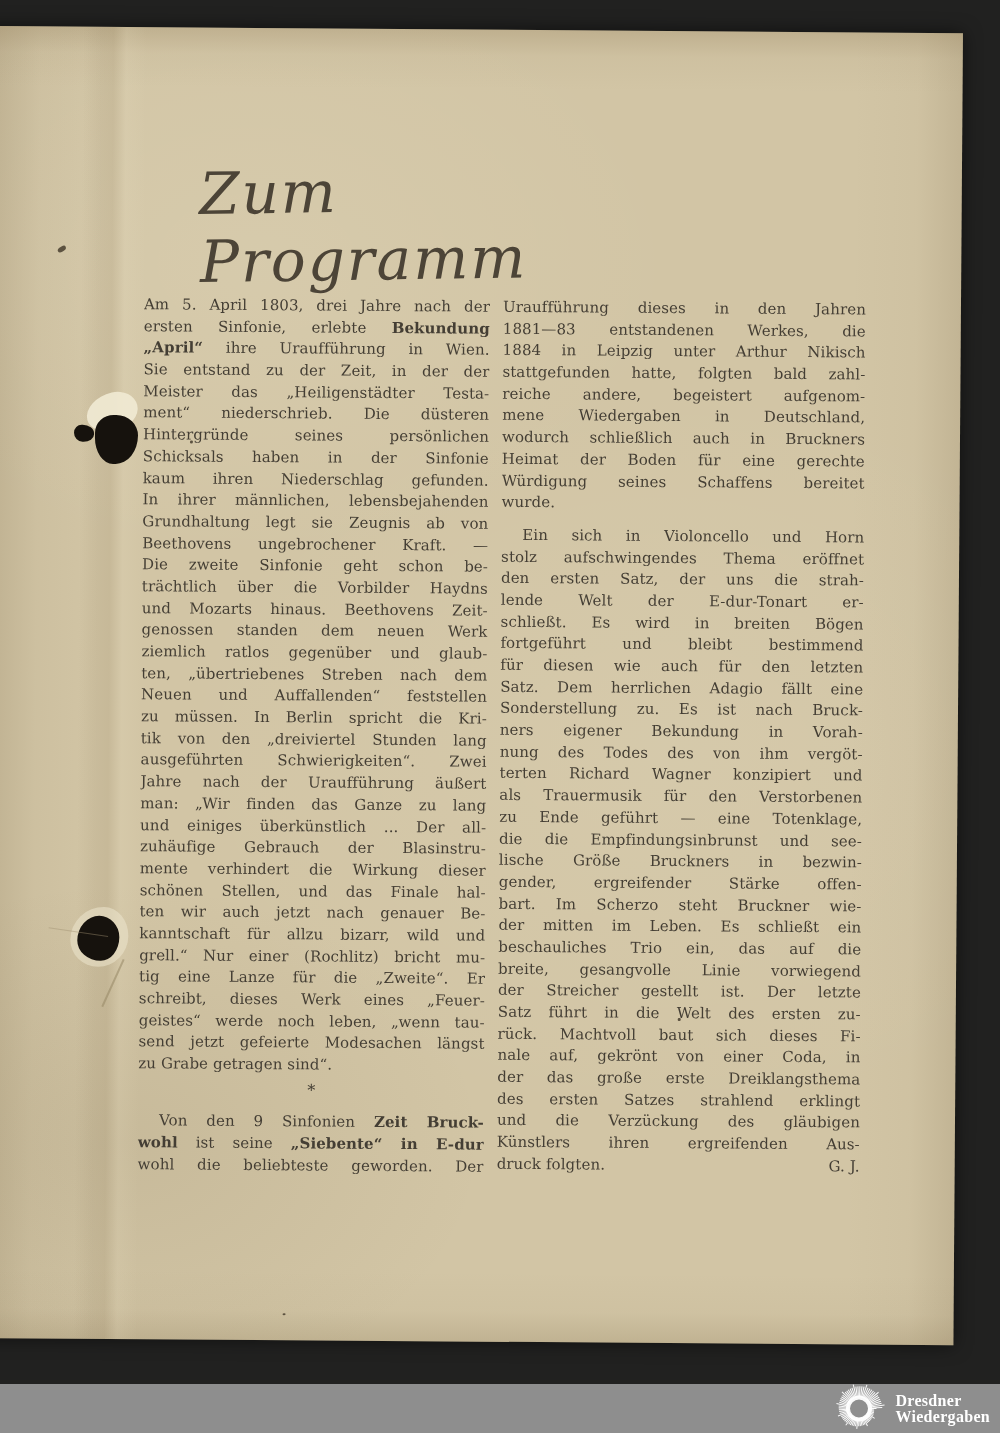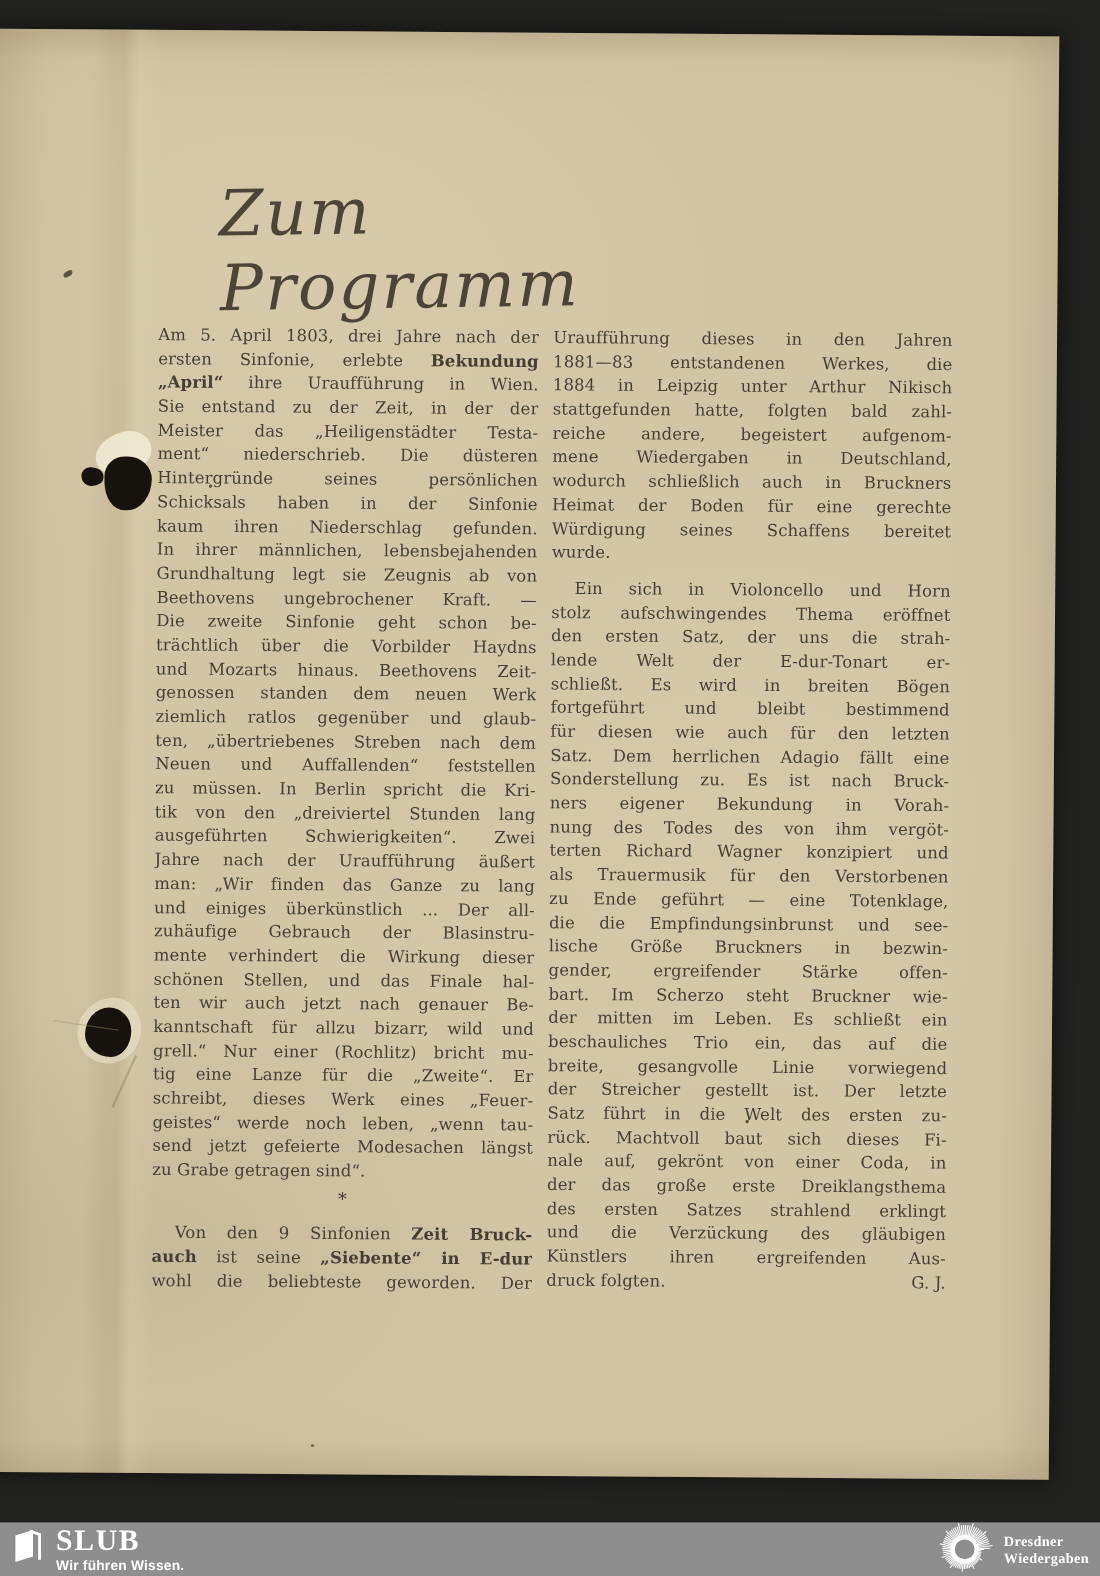--- a/index.html
+++ b/index.html
@@ -84,21 +84,21 @@
     font-size:27px;line-height:27px;letter-spacing:1.5px;margin-top:1px;
   }
   .slub-tag{
     font-family:"Liberation Sans", sans-serif;font-weight:700;
     font-size:12.5px;line-height:14px;margin-top:2px;letter-spacing:0.2px;
   }
   .phil{position:absolute;right:10px;top:0;height:49px;display:flex;align-items:center;}
   .phil svg{display:block;}
   .phil-text{
     font-family:"Liberation Serif", serif;font-weight:700;
-    font-size:13px;line-height:15.5px;margin-left:10px;letter-spacing:0.3px;
+    font-size:16px;line-height:15.5px;margin-left:10px;letter-spacing:0.3px;
   }
 </style>
 </head>
 <body>
 
 <div class="page">
   <div class="crease"></div>
 
   <div class="title">Zum Programm</div>
 
@@ -137,21 +137,21 @@
         <div class="line">grell.“ Nur einer (Rochlitz) bricht mu-</div>
         <div class="line">tig eine Lanze für die „Zweite“. Er</div>
         <div class="line">schreibt, dieses Werk eines „Feuer-</div>
         <div class="line">geistes“ werde noch leben, „wenn tau-</div>
         <div class="line">send jetzt gefeierte Modesachen längst</div>
         <div class="line lastline">zu Grabe getragen sind“.</div>
       </div>
       <div class="sep">*</div>
       <div class="para indent">
         <div class="line firstline">Von den 9 Sinfonien <b>Zeit Bruck-</b></div>
-        <div class="line"><b>auch</b> ist seine <b>„Siebente“ in E-dur</b></div>
+        <div class="line"><b>wohl</b> ist seine <b>„Siebente“ in E-dur</b></div>
         <div class="line">wohl die beliebteste geworden. Der</div>
       </div>
     </div>
   <div class="textcol" id="col2">
       <div class="para">
         <div class="line">Uraufführung dieses in den Jahren</div>
         <div class="line">1881—83 entstandenen Werkes, die</div>
         <div class="line">1884 in Leipzig unter Arthur Nikisch</div>
         <div class="line">stattgefunden hatte, folgten bald zahl-</div>
         <div class="line">reiche andere, begeistert aufgenom-</div>
@@ -205,30 +205,20 @@
   <div class="hole" id="hole2"></div>
   <div class="scratch" id="scr1"></div>
   <div class="scratch" id="scr2"></div>
   <div class="speck" id="sp1"></div>
   <div class="speck" id="sp2"></div>
   <div class="speck" id="sp3"></div>
   <div class="speck" id="sp4"></div>
 </div>
 
 <div class="footer">
-  <div class="slub">
-    <svg width="30" height="32" viewBox="0 0 30 32">
-      <path d="M2 7 L18 2 L18 26 L2 31 Z" fill="#ffffff"></path>
-      <path d="M15 3 L24 6 L24 29" fill="none" stroke="#ffffff" stroke-width="2.6"></path>
-    </svg>
-    <div class="slub-text">
-      <div class="slub-name">SLUB</div>
-      <div class="slub-tag">Wir führen Wissen.</div>
-    </div>
-  </div>
   <div class="phil">
     <svg id="sunburst" width="52" height="49" viewBox="0 0 52 49">
       <circle cx="26" cy="24.5" r="11" fill="none" stroke="#ffffff" stroke-width="4" opacity="0.95"></circle>
     <line x1="35.2" y1="24.5" x2="43.5" y2="24.5" stroke="#ffffff" stroke-width="1.05" opacity="0.95"></line>
         <line x1="35.20346621814501" y1="25.362057566035045" x2="41.10293057677213" y2="25.914640447893397" stroke="#ffffff" stroke-width="1.05" opacity="0.95"></line>
         <line x1="35.125936535661644" y1="26.224719274283103" x2="41.07121725905097" y2="27.348323434205074" stroke="#ffffff" stroke-width="1.05" opacity="0.95"></line>
         <line x1="34.96731870629108" y1="27.08034678236215" x2="40.902164725114545" y2="28.788099270041922" stroke="#ffffff" stroke-width="1.05" opacity="0.95"></line>
         <line x1="34.72824445011015" y1="27.921287704714135" x2="40.59433835330458" y2="30.220672771254566" stroke="#ffffff" stroke-width="1.05" opacity="0.95"></line>
         <line x1="34.41007156967604" y1="28.73994468906391" x2="40.14760643704262" y2="31.632527741142148" stroke="#ffffff" stroke-width="1.05" opacity="0.95"></line>
         <line x1="34.01487941859956" y1="29.528844802574618" x2="41.68084143787118" y2="34.33876535707306" stroke="#ffffff" stroke-width="1.05" opacity="0.95"></line>

